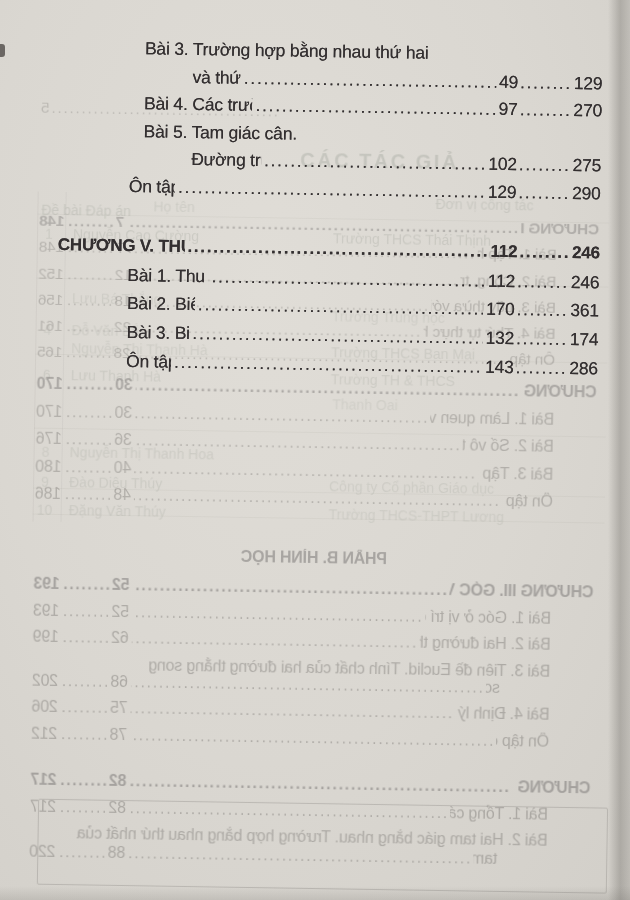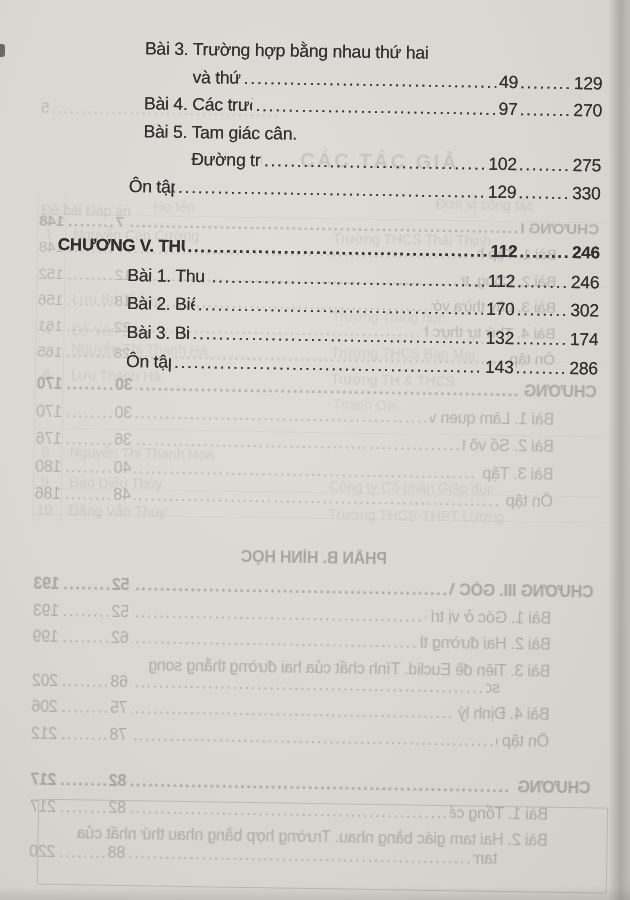--- a/index.html
+++ b/index.html
@@ -294,21 +294,21 @@
             <span class="leader"></span>
             <span class="pnum">102</span>
             <span class="mid-dots"></span>
             <span class="pnum">275</span>
           </div>
           <div class="toc-row ind1">
             <span class="toc-label">Ôn tập chương IV</span>
             <span class="leader"></span>
             <span class="pnum">129</span>
             <span class="mid-dots"></span>
-            <span class="pnum">330</span>
+            <span class="pnum">290</span>
           </div>
         </div>
       <div class="sec-ch5" id="sec-ch5">
           <div class="toc-row ind0 bold">
             <span class="toc-label">CHƯƠNG V. THU THẬP VÀ BIỂU DIỄN DỮ LIỆU</span>
             <span class="leader"></span>
             <span class="pnum">112</span>
             <span class="mid-dots"></span>
             <span class="pnum">246</span>
           </div>
@@ -317,21 +317,21 @@
             <span class="leader"></span>
             <span class="pnum">112</span>
             <span class="mid-dots"></span>
             <span class="pnum">246</span>
           </div>
           <div class="toc-row ind1">
             <span class="toc-label">Bài 2. Biểu đồ hình quạt tròn</span>
             <span class="leader"></span>
             <span class="pnum">170</span>
             <span class="mid-dots"></span>
-            <span class="pnum">302</span>
+            <span class="pnum">361</span>
           </div>
           <div class="toc-row ind1">
             <span class="toc-label">Bài 3. Biểu đồ đoạn thẳng</span>
             <span class="leader"></span>
             <span class="pnum">132</span>
             <span class="mid-dots"></span>
             <span class="pnum">174</span>
           </div>
           <div class="toc-row ind1">
             <span class="toc-label">Ôn tập chương V</span>

